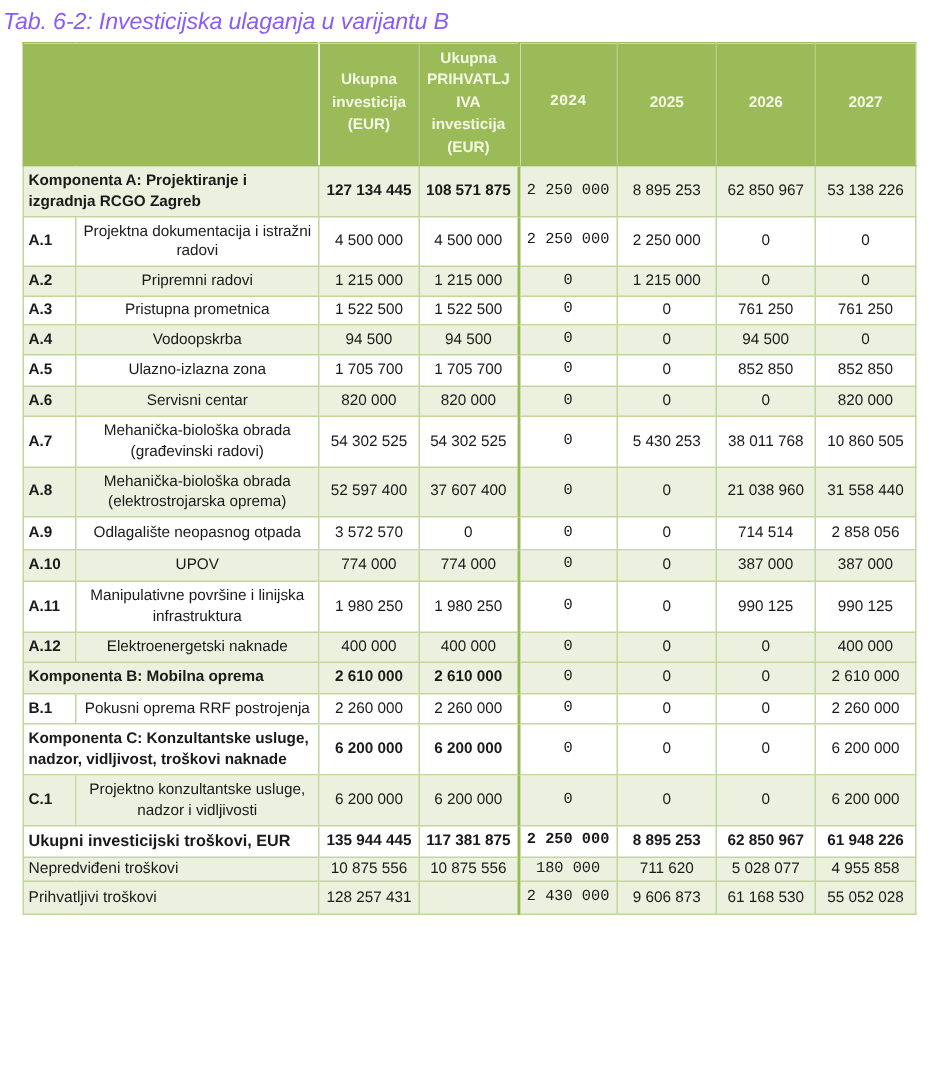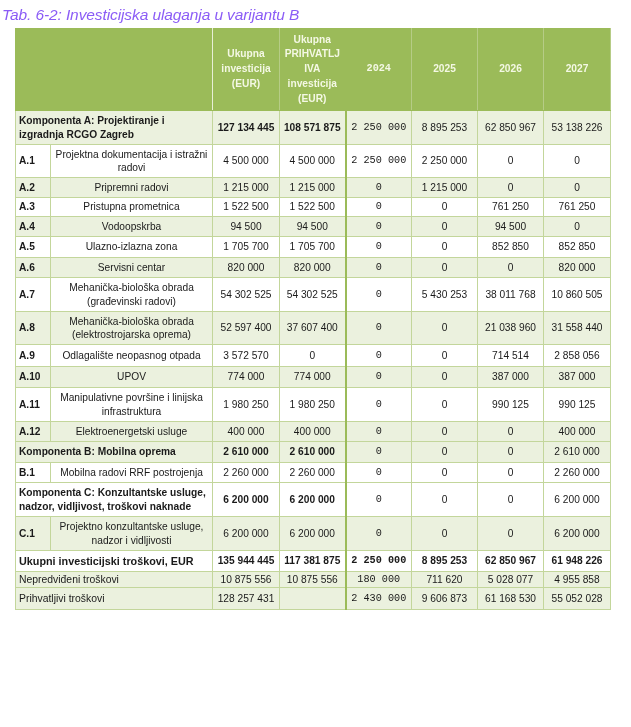--- a/index.html
+++ b/index.html
@@ -231,21 +231,21 @@
       <td class="num">1 980 250</td>
       <td class="num">1 980 250</td>
       <td class="num sep">0</td>
       <td class="num">0</td>
       <td class="num">990 125</td>
       <td class="num">990 125</td>
     </tr>
 
     <tr class="g" style="height:20px">
       <td class="code">A.12</td>
-      <td class="desc mid">Elektroenergetski usluge</td>
+      <td class="desc mid">Elektroenergetski naknade</td>
       <td class="num">400 000</td>
       <td class="num">400 000</td>
       <td class="num sep">0</td>
       <td class="num">0</td>
       <td class="num">0</td>
       <td class="num">400 000</td>
     </tr>
 
 
     <tr class="g" style="height:21px">
@@ -253,21 +253,21 @@
       <td class="num bold">2 610 000</td>
       <td class="num bold">2 610 000</td>
       <td class="num sep">0</td>
       <td class="num">0</td>
       <td class="num">0</td>
       <td class="num">2 610 000</td>
     </tr>
 
     <tr class="w" style="height:20px">
       <td class="code">B.1</td>
-      <td class="desc mid">Mobilna radovi RRF postrojenja</td>
+      <td class="desc mid">Pokusni oprema RRF postrojenja</td>
       <td class="num">2 260 000</td>
       <td class="num">2 260 000</td>
       <td class="num sep">0</td>
       <td class="num">0</td>
       <td class="num">0</td>
       <td class="num">2 260 000</td>
     </tr>
 
 
     <tr class="w" style="height:34px">

